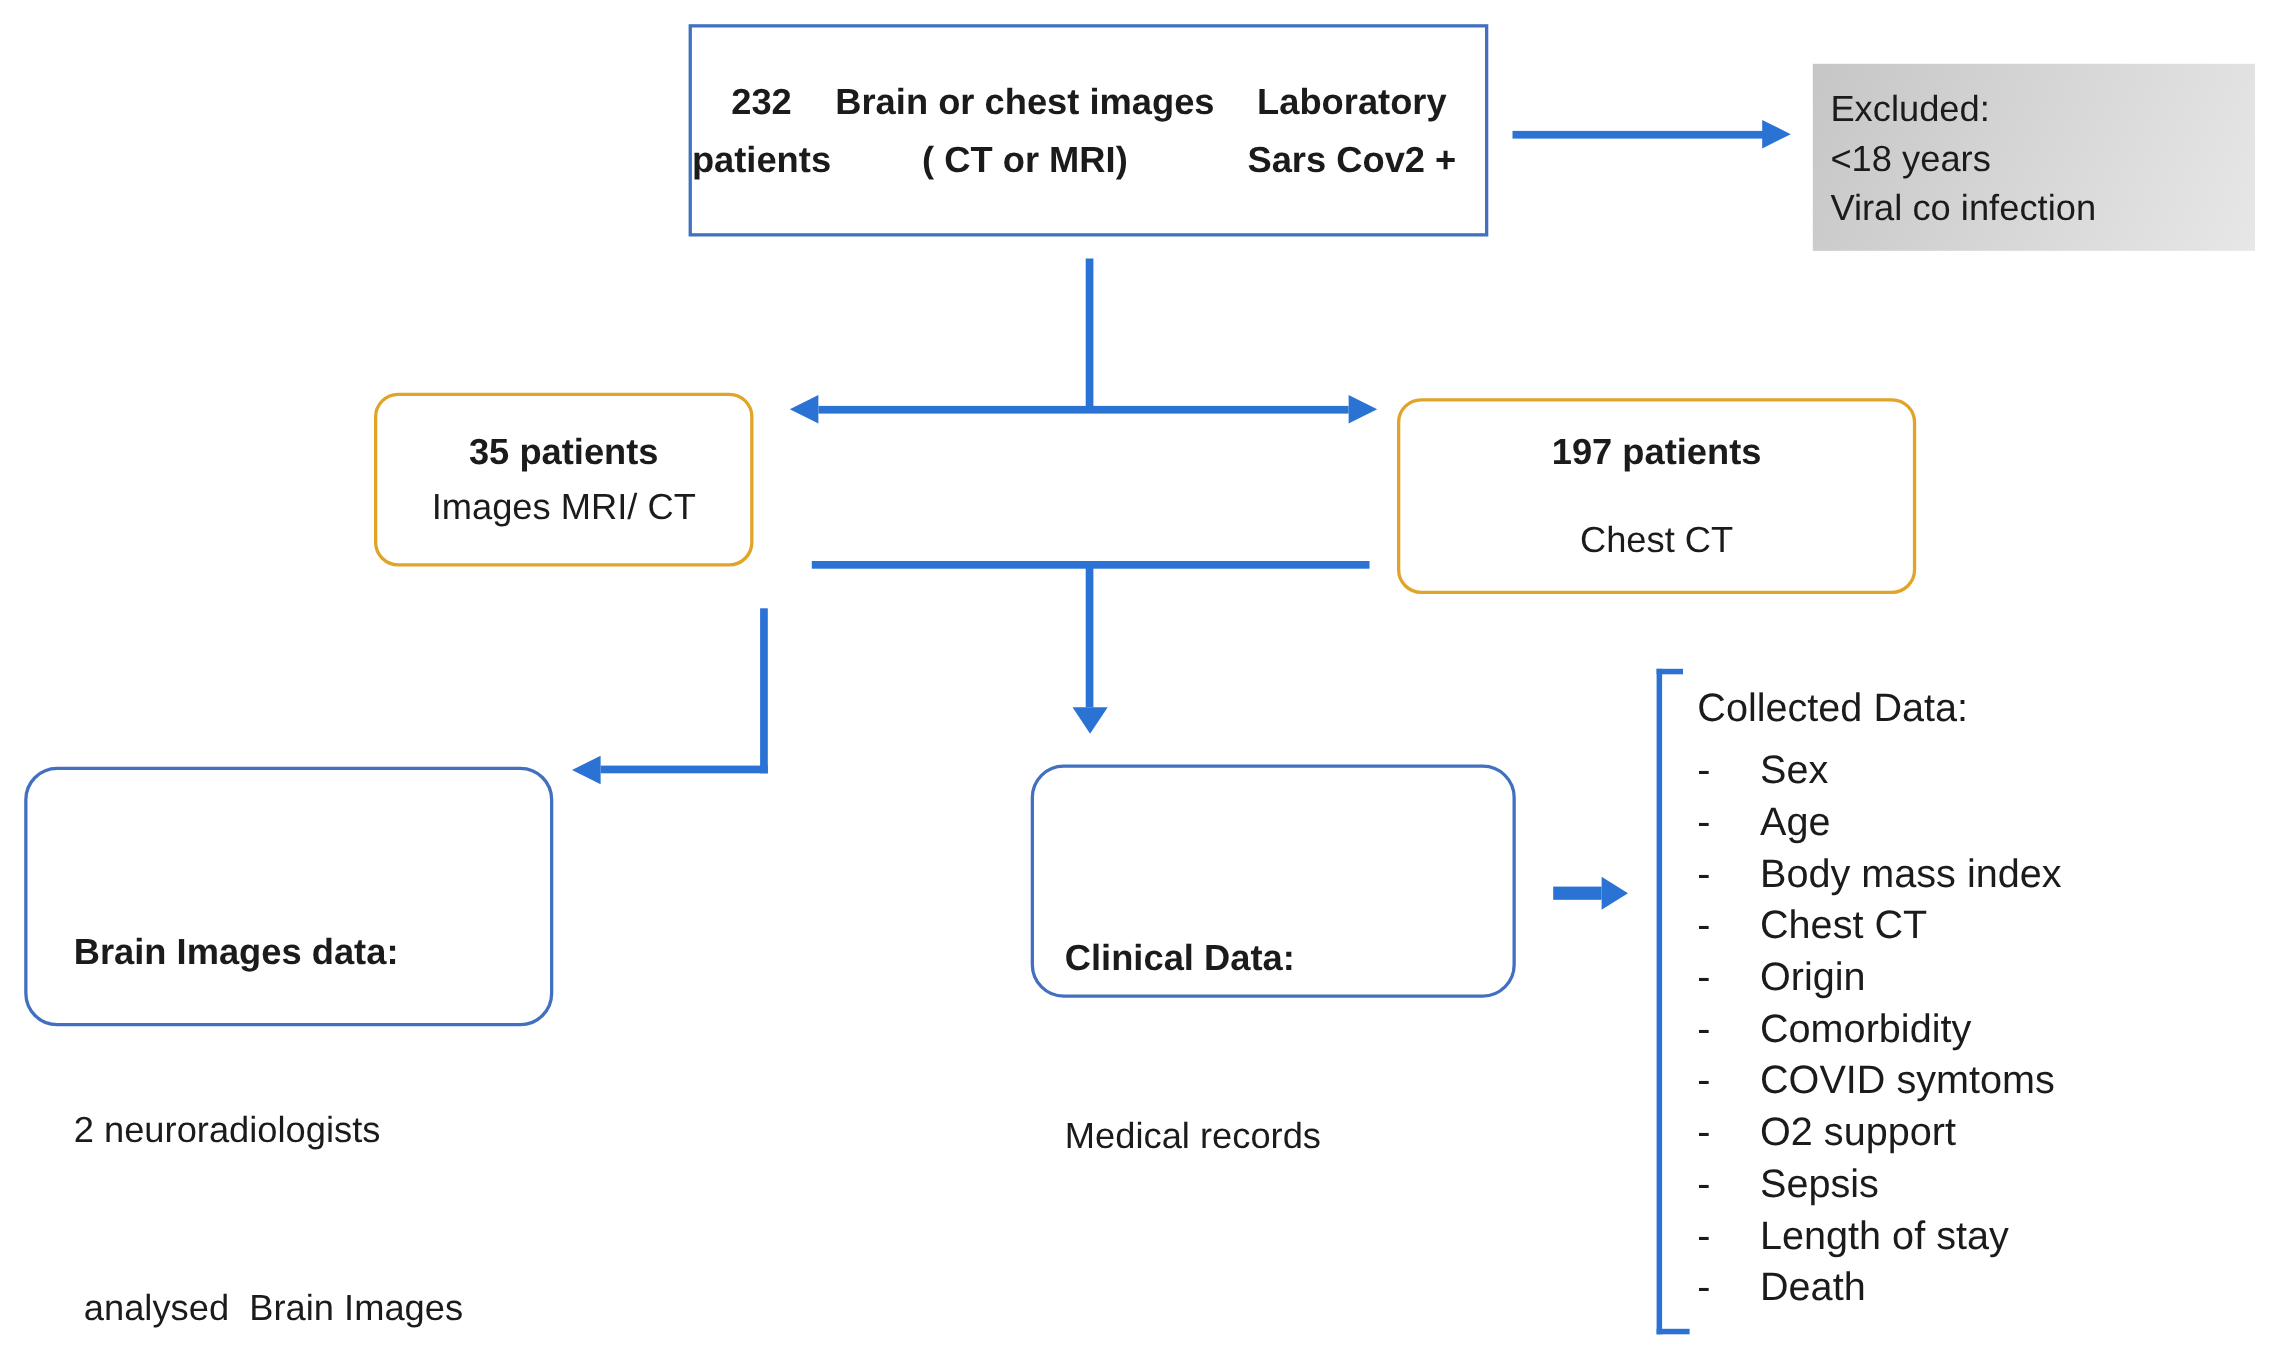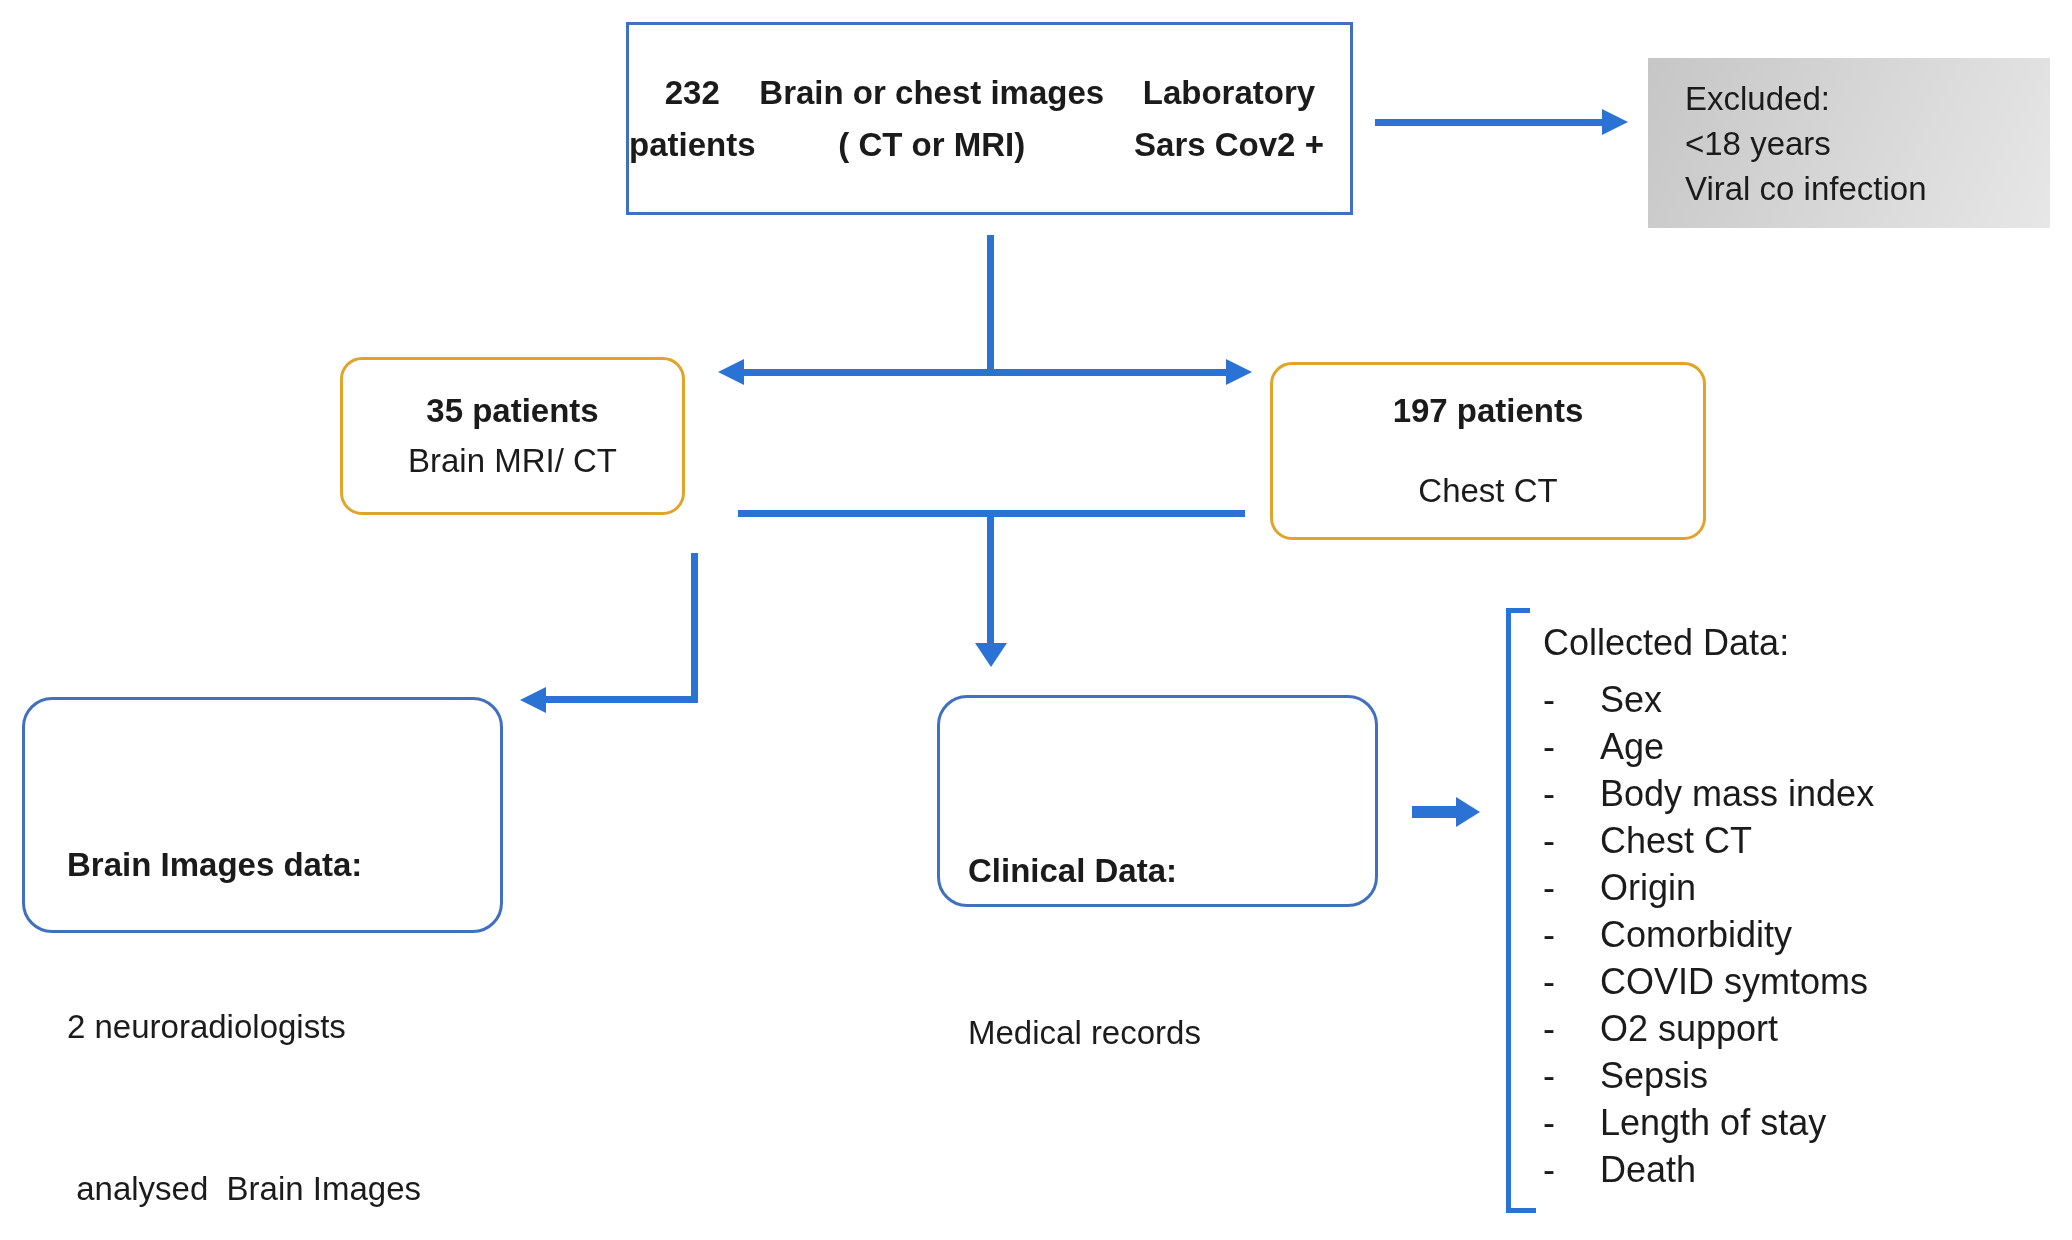--- a/index.html
+++ b/index.html
@@ -18,31 +18,31 @@
     border:3px solid var(--box-border-blue,#4170c0);
     display:flex;flex-direction:row;justify-content:center;align-items:center;
     font-size:33px;line-height:52px;font-weight:bold;text-align:center;
   }
 
   
   .excluded-box{
     left:1648px;top:58px;width:402px;height:170px;
     background:linear-gradient(115deg,var(--excluded-bg-from,#c6c6c6),var(--excluded-bg-to,#e7e7e7));
     display:flex;flex-direction:column;justify-content:center;
-    padding-left:37px;font-size:33px;line-height:45px;
+    padding-left:16px;font-size:33px;line-height:45px;
   }
 
   
   .orange{
     border:3px solid var(--orange-border,#e0a428);border-radius:22px;
     display:flex;flex-direction:column;justify-content:center;align-items:center;
     font-size:33px;line-height:50px;text-align:center;
   }
   .group-left{left:340px;top:357px;width:345px;height:158px;}
-  .group-right{left:1270px;top:362px;width:436px;height:178px;gap:30px;}
+  .group-right{left:1270px;top:362px;width:472px;height:178px;gap:30px;}
 
   
   .blue-round{
     border:3px solid var(--box-border-blue,#4170c0);border-radius:30px;
     font-size:33px;line-height:54px;white-space:pre-wrap;
   }
   .brain-box{left:22px;top:697px;width:481px;height:236px;padding:30px 16px 0 42px;}
   .clinical-box{left:937px;top:695px;width:441px;height:212px;padding:38px 16px 0 28px;}
 
   
@@ -94,21 +94,21 @@
   </div>
 
   <div class="box excluded-box">
     <div>Excluded:</div>
     <div>&lt;18 years</div>
     <div>Viral co infection</div>
   </div>
 
   <div class="box orange group-left">
     <div class="bold">35 patients</div>
-    <div>Brain MRI/ CT</div>
+    <div>Images MRI/ CT</div>
   </div>
 
   <div class="box orange group-right">
     <div class="bold">197 patients</div>
     <div>Chest CT</div>
   </div>
 
   <div class="box blue-round brain-box">
     <div class="bold">Brain Images data:</div>
     <div>2 neuroradiologists</div>

